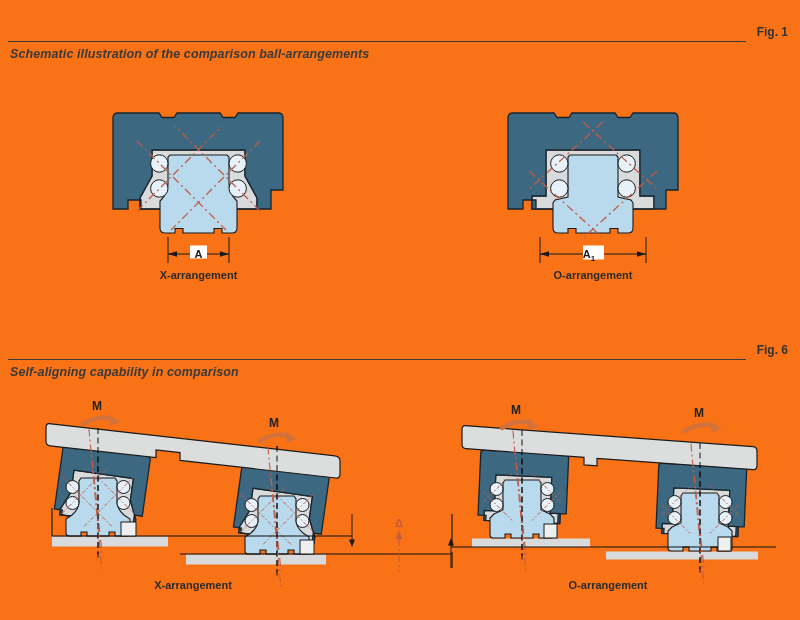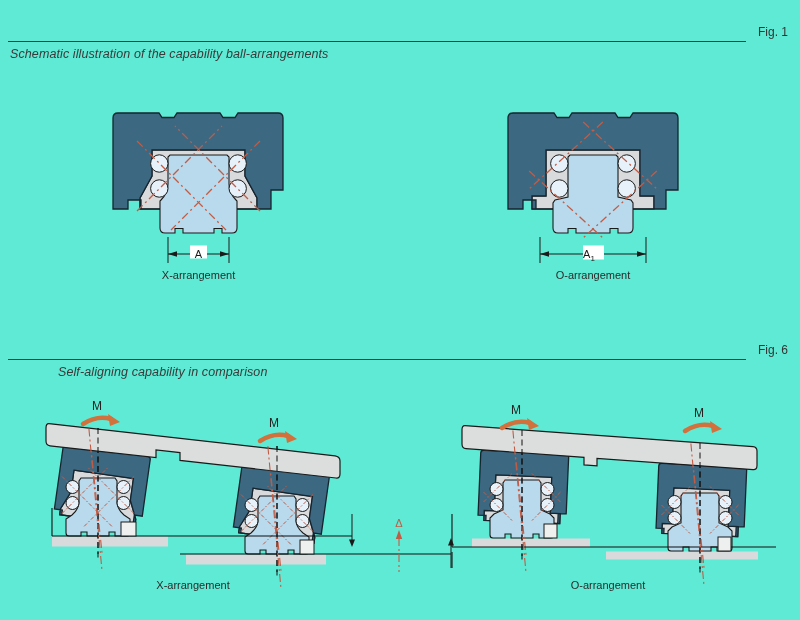--- a/index.html
+++ b/index.html
@@ -1,17 +1,17 @@
 <!DOCTYPE html>
 <html><head>
 <meta charset="utf-8">
 <style>
   html,body{margin:0;padding:0;background:#fff;}
-  .page{position:relative;width:800px;height:620px;background:#5eead4;overflow:hidden;
-        font-family:"Liberation Sans",sans-serif;color:#2b2b2b;}
+  .page{position:relative;width:800px;height:620px;background:#f97316;overflow:hidden;
+        font-family:"Liberation Sans",sans-serif;color:#2b2b2b;font-weight:bold;}
   .fig-label{position:absolute;font-size:12px;color:#333;}
   .rule{position:absolute;left:8px;width:738px;height:0;border-top:1.6px solid #3a3a3a;}
   .subtitle{position:absolute;left:10px;font-size:12.5px;font-style:italic;color:#3a3a3a;
             letter-spacing:.1px;}
   svg{position:absolute;left:0;top:0;}
   svg text{font-family:"Liberation Sans",sans-serif;}
   .carriage{fill:#3c6882;stroke:#16242e;stroke-width:1.3;fill-rule:evenodd;}
   .saddle{fill:#d8dadb;stroke:#1a1a1a;stroke-width:1.1;}
   .rail{fill:#b9d9ec;stroke:#1a1a1a;stroke-width:1.1;}
   .ball{fill:#e6f1f9;stroke:#1a1a1a;stroke-width:1;}
@@ -32,25 +32,25 @@
   .marrowhead{fill:#d2713b;}
   .delta{fill:#c25c45;font-size:11px;}
 </style>
 </head>
 <body>
 
 <div class="page">
 
   <div class="fig-label" style="top:25px;right:12px;">Fig. 1</div>
   <div class="rule" style="top:41px;"></div>
-  <div class="subtitle" style="top:47px;">Schematic illustration of the capability ball-arrangements</div>
+  <div class="subtitle" style="top:47px;">Schematic illustration of the comparison ball-arrangements</div>
 
   <div class="fig-label" style="top:343px;right:12px;">Fig. 6</div>
   <div class="rule" style="top:359px;"></div>
-  <div class="subtitle" style="top:365px;margin-left:48px;">Self-aligning capability in comparison</div>
+  <div class="subtitle" style="top:365px;">Self-aligning capability in comparison</div>
 
   <svg width="800" height="620" viewBox="0 0 800 620">
     <defs>
 
       <g id="bearingX">
         <g transform="rotate(8 0 -21)">
           <path class="saddle" d="M -30,-62 L 30,-62 L 30,-40 L 38,-22 L 38,-16 L -38,-16 L -38,-22 L -30,-40 Z"></path>
           <path class="carriage" d="M -44,-83 Q -44,-86 -41,-86 L 41,-86 Q 44,-86 44,-83 L 44,-26 L 36,-26 L 36,-16 L -36,-16 L -36,-21 L -44,-21 Z
                                     M -30,-62 L 30,-62 L 30,-40 L 38,-22 L 38,-16 L -38,-16 L -38,-22 L -30,-40 Z"></path>
         </g>

